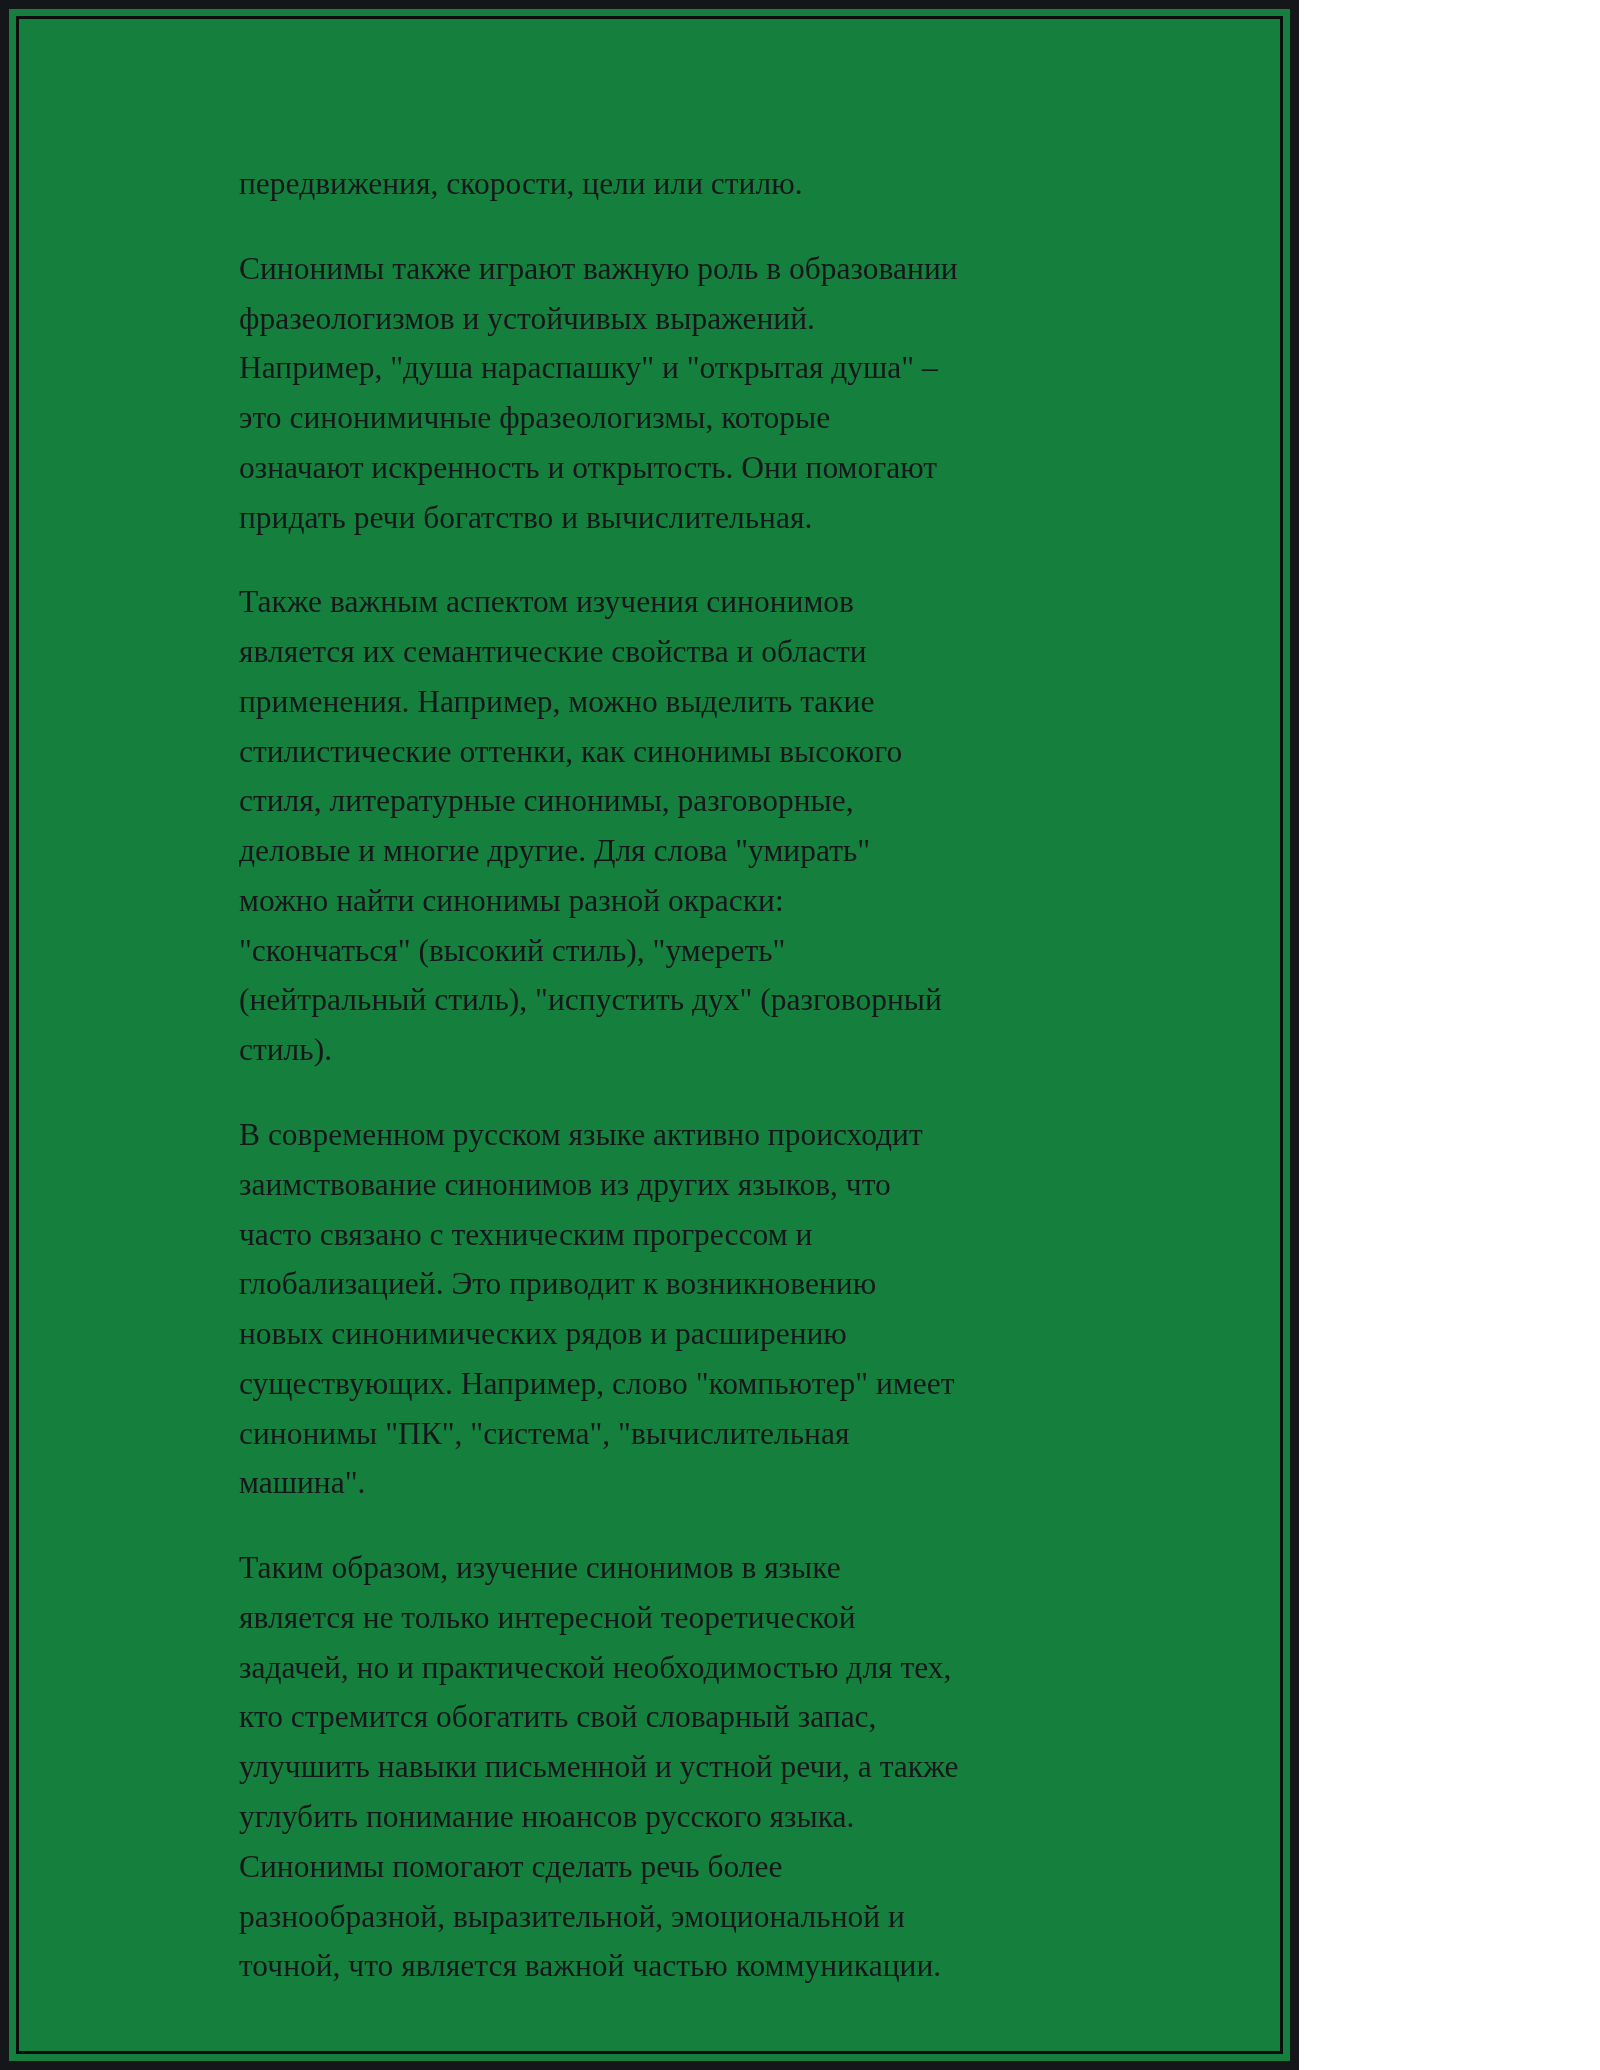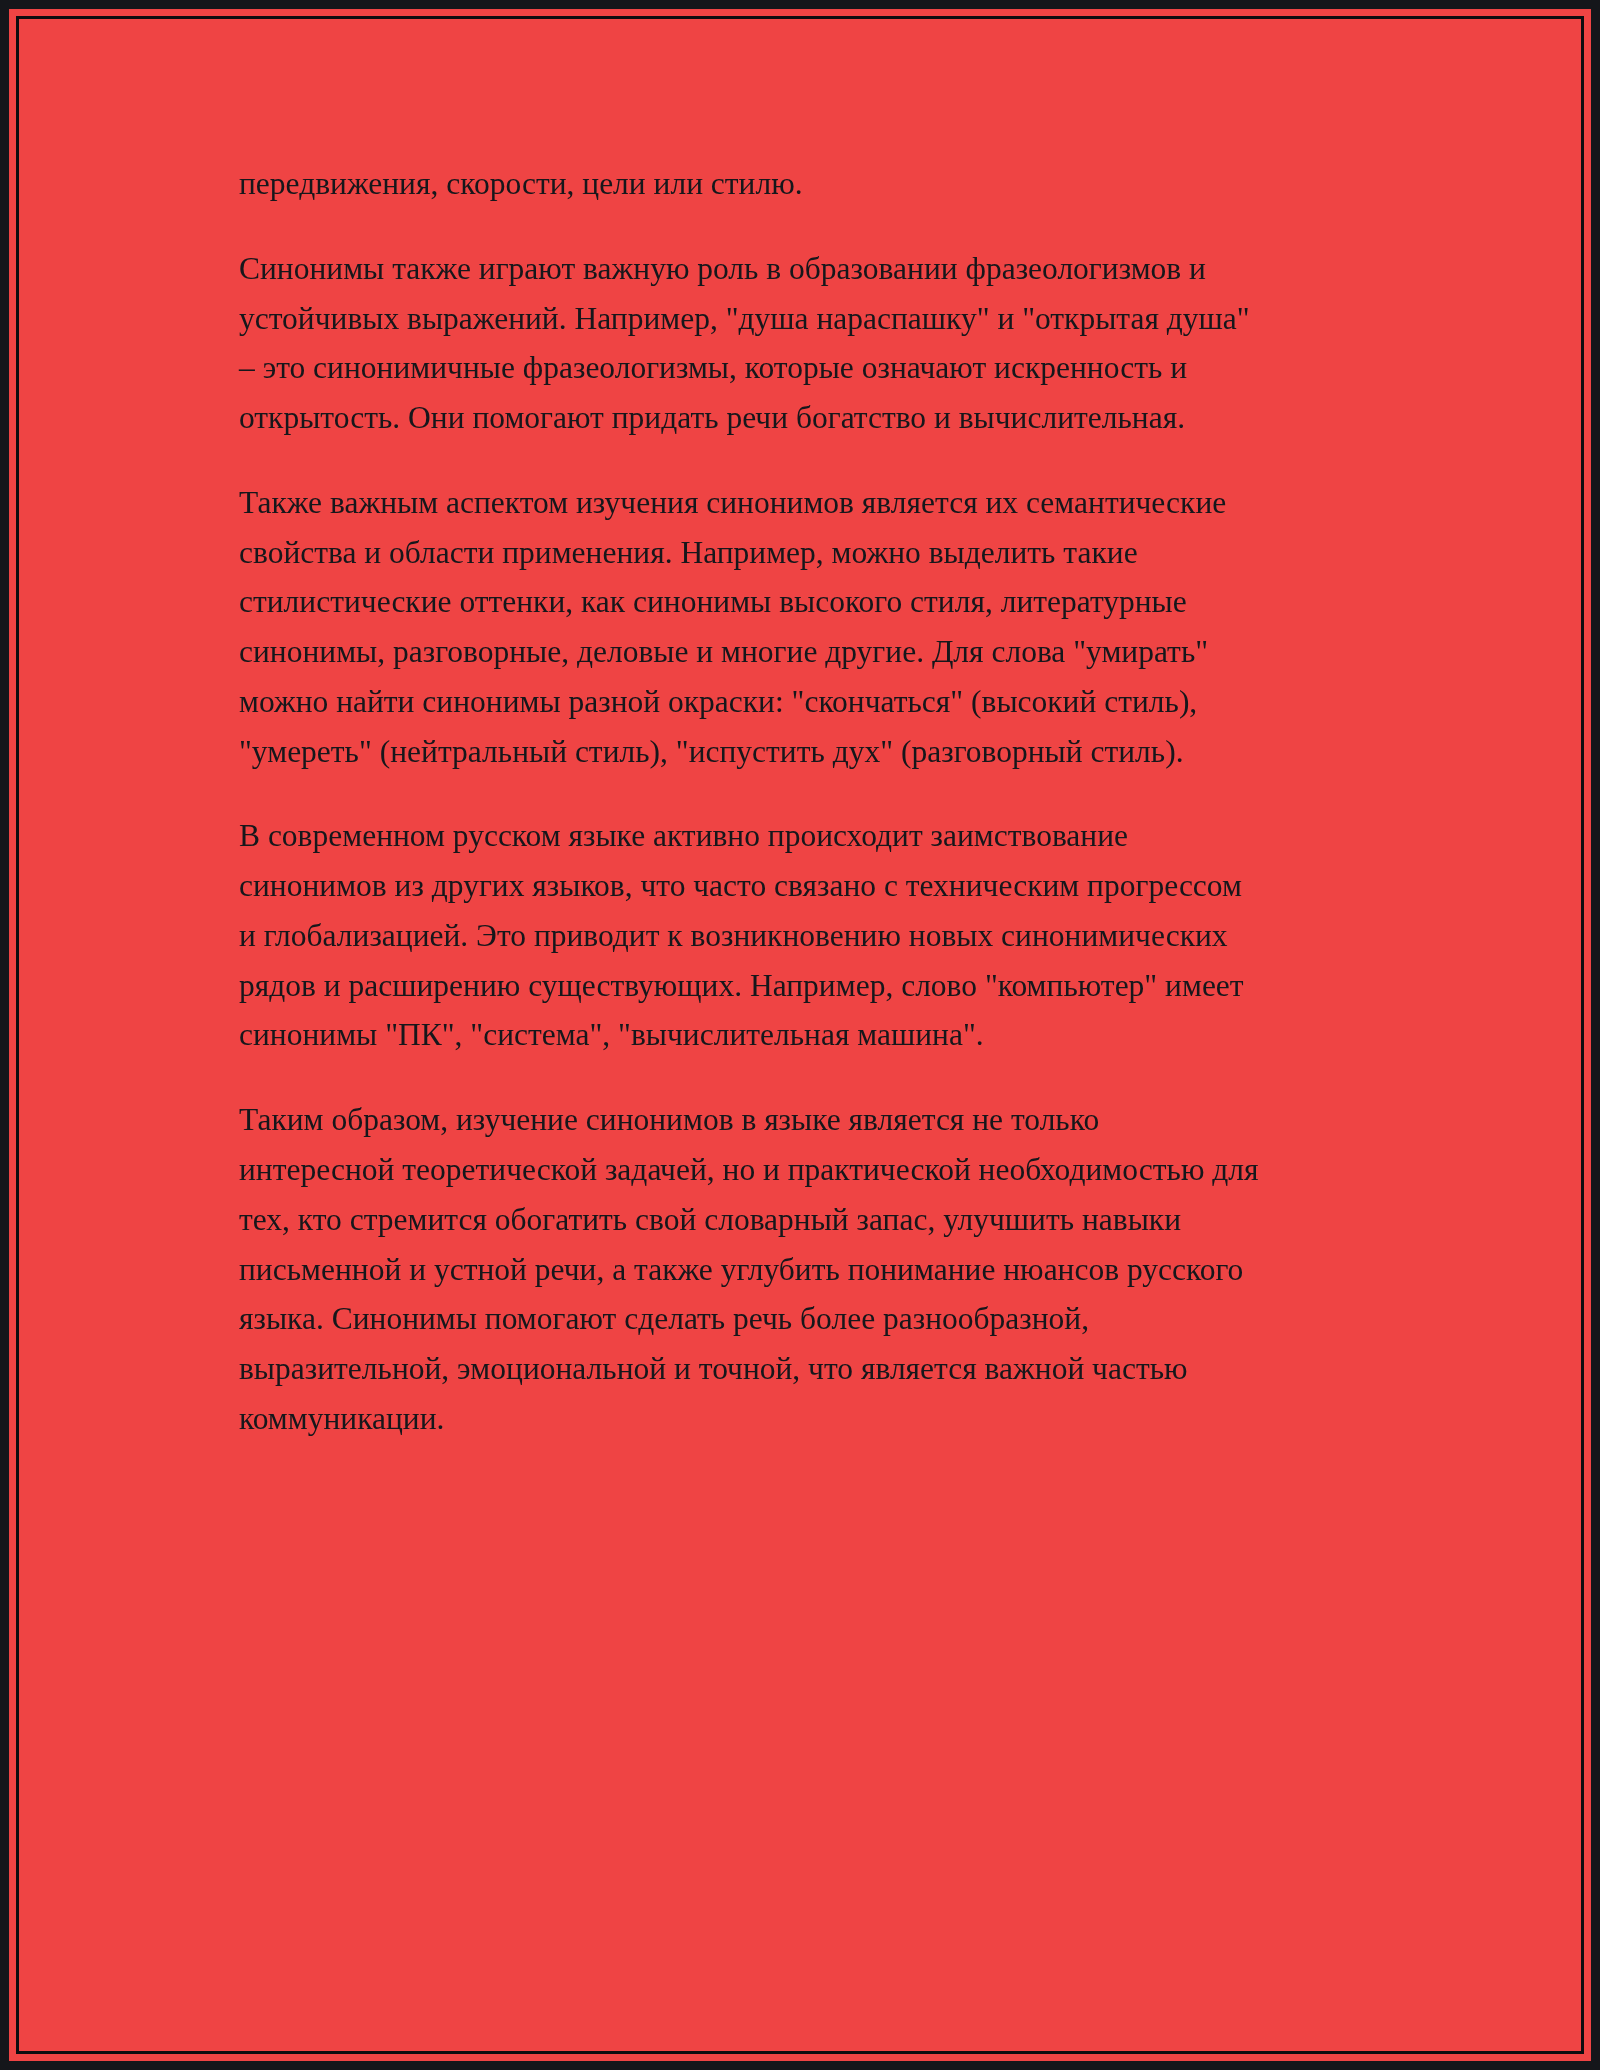--- a/index.html
+++ b/index.html
@@ -4,24 +4,24 @@
 <title>Документ</title>
 <style>
   html, body {
     margin: 0;
     padding: 0;
     background: #ffffff;
   }
 
   .page {
     position: relative;
-    width: 1600px;
+    width: 1299px;
     height: 2070px;
     box-sizing: border-box;
-    background: #ef4444;
+    background: #15803d;
     
     border: 9px solid #15161a;
     overflow: hidden;
   }
 
   
   .page-inner-rule {
     position: absolute;
     left: 7px;
     top: 7px;

